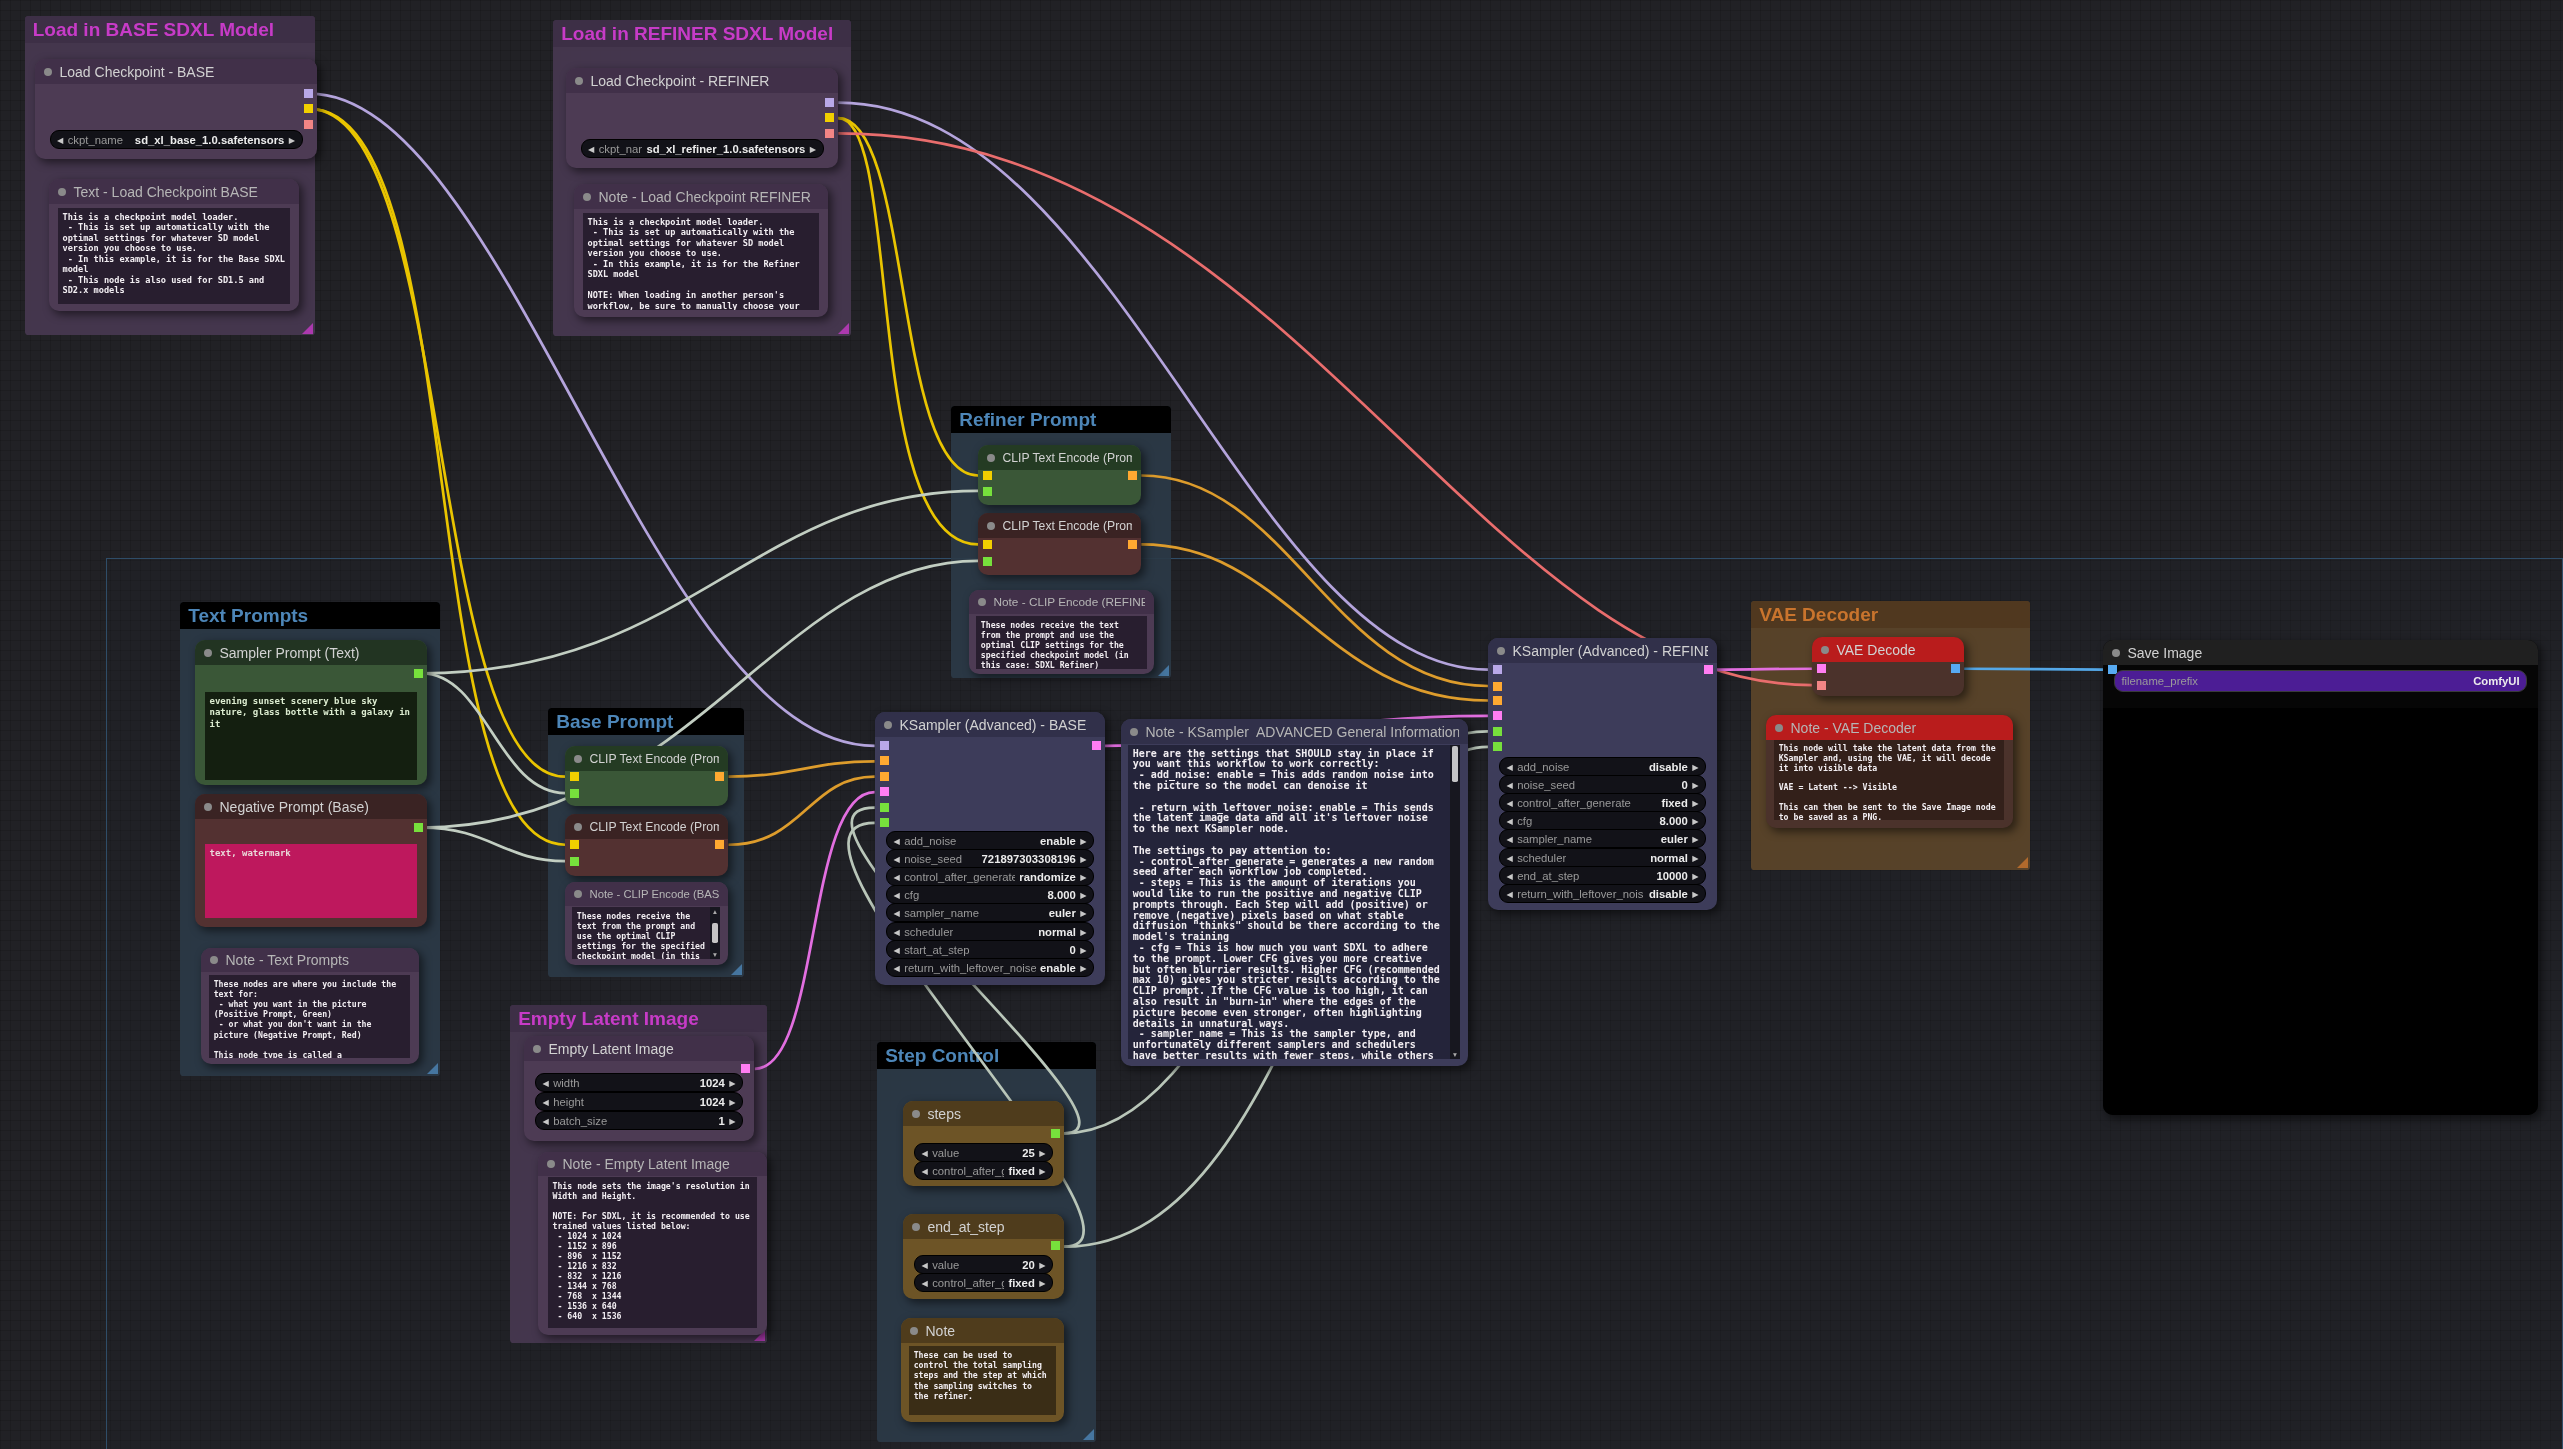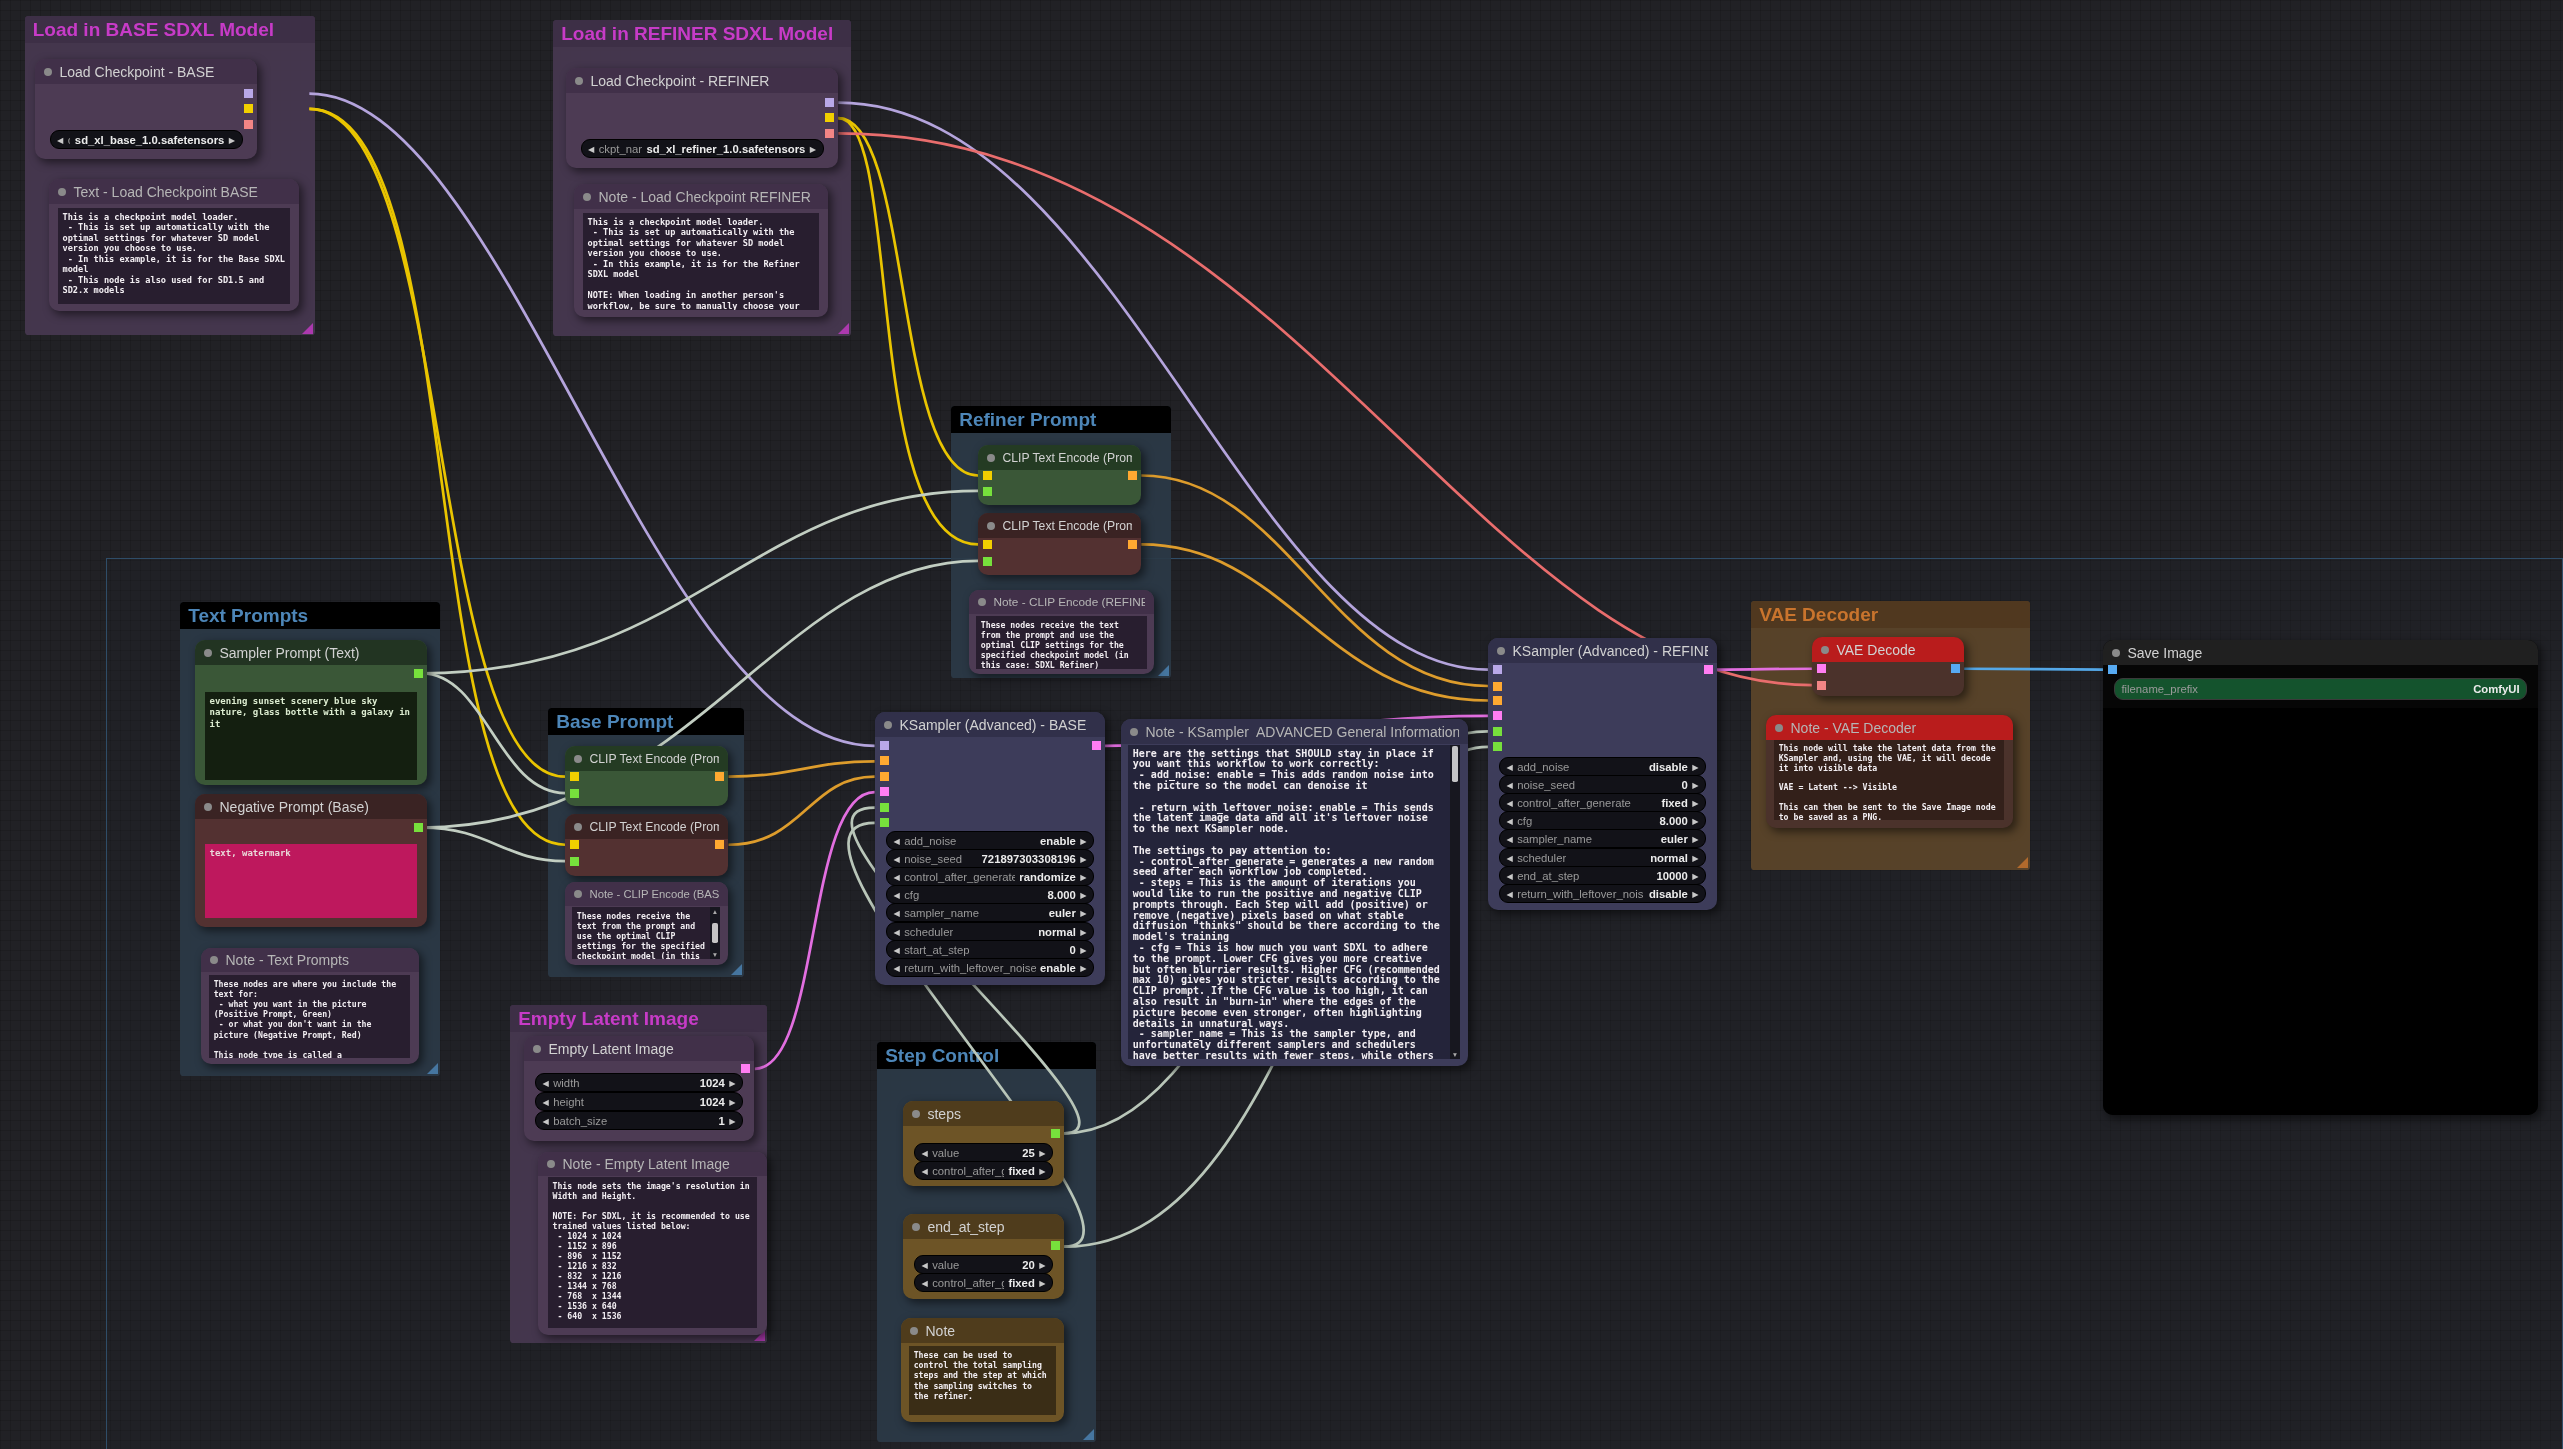--- a/index.html
+++ b/index.html
@@ -119,21 +119,21 @@
       <path d="M1218,822 C1410,822 1445,789 1640,789" stroke="#e26ee0"></path>
       <path d="M1892,738 C1940,738 1950,737 1997,737" stroke="#e26ee0"></path>
       <path d="M2165,737 C2225,737 2260,738 2318,738" stroke="#54a8e8"></path>
       <path d="M1173,1249 C1280,1249 830,890 964,890" stroke="#b9c6b9"></path>
       <path d="M1173,1249 C1360,1249 1430,806 1640,806" stroke="#b9c6b9"></path>
       <path d="M1173,1374 C1300,1374 815,907 964,907" stroke="#b9c6b9"></path>
       <path d="M1173,1374 C1430,1374 1470,823 1640,823" stroke="#b9c6b9"></path>
     </g>
   </svg>
 
-  <div class="node c-purple" style="left:35px;top:59px;width:222px;height:100px">
+  <div class="node c-purple" style="left:35px;top:59px;width:282px;height:100px">
     <div class="nhead">
         <span class="hdot"></span>
         <span class="ntitle">Load Checkpoint - BASE</span>
       </div>
     <div class="slot out s-model" style="top:30px"></div>
     <div class="slot out s-clip" style="top:45px"></div>
     <div class="slot out s-vae" style="top:61px"></div>
     <div class="widget" style="top:71px;left:14.5px;right:14.5px">
         <span class="wa">◀</span>
         <span class="wl">ckpt_name</span>
@@ -536,21 +536,21 @@
 
 This can then be sent to the Save Image node to be saved as a PNG.</div>
   </div>
 
   <div class="node c-black" style="left:2103px;top:640px;width:435px;height:475px">
     <div class="nhead">
         <span class="hdot"></span>
         <span class="ntitle">Save Image</span>
       </div>
     <div class="slot in s-img" style="top:25.4px"></div>
-    <div class="widget" style="top:38px;height:20px;background:#14532d;border:0.9px solid #3a3a3a">
+    <div class="widget" style="top:30px;height:20px;background:#4c1d95;border:0.9px solid #3a3a3a">
         <span class="wl">filename_prefix</span>
         <span class="wv">ComfyUI</span>
       </div>
     <div style="position:absolute;left:0;top:68px;right:0;bottom:0;background:#000;border-radius:0 0 10px 10px"></div>
   </div>
 
 </div>
 
 
 </body></html>

